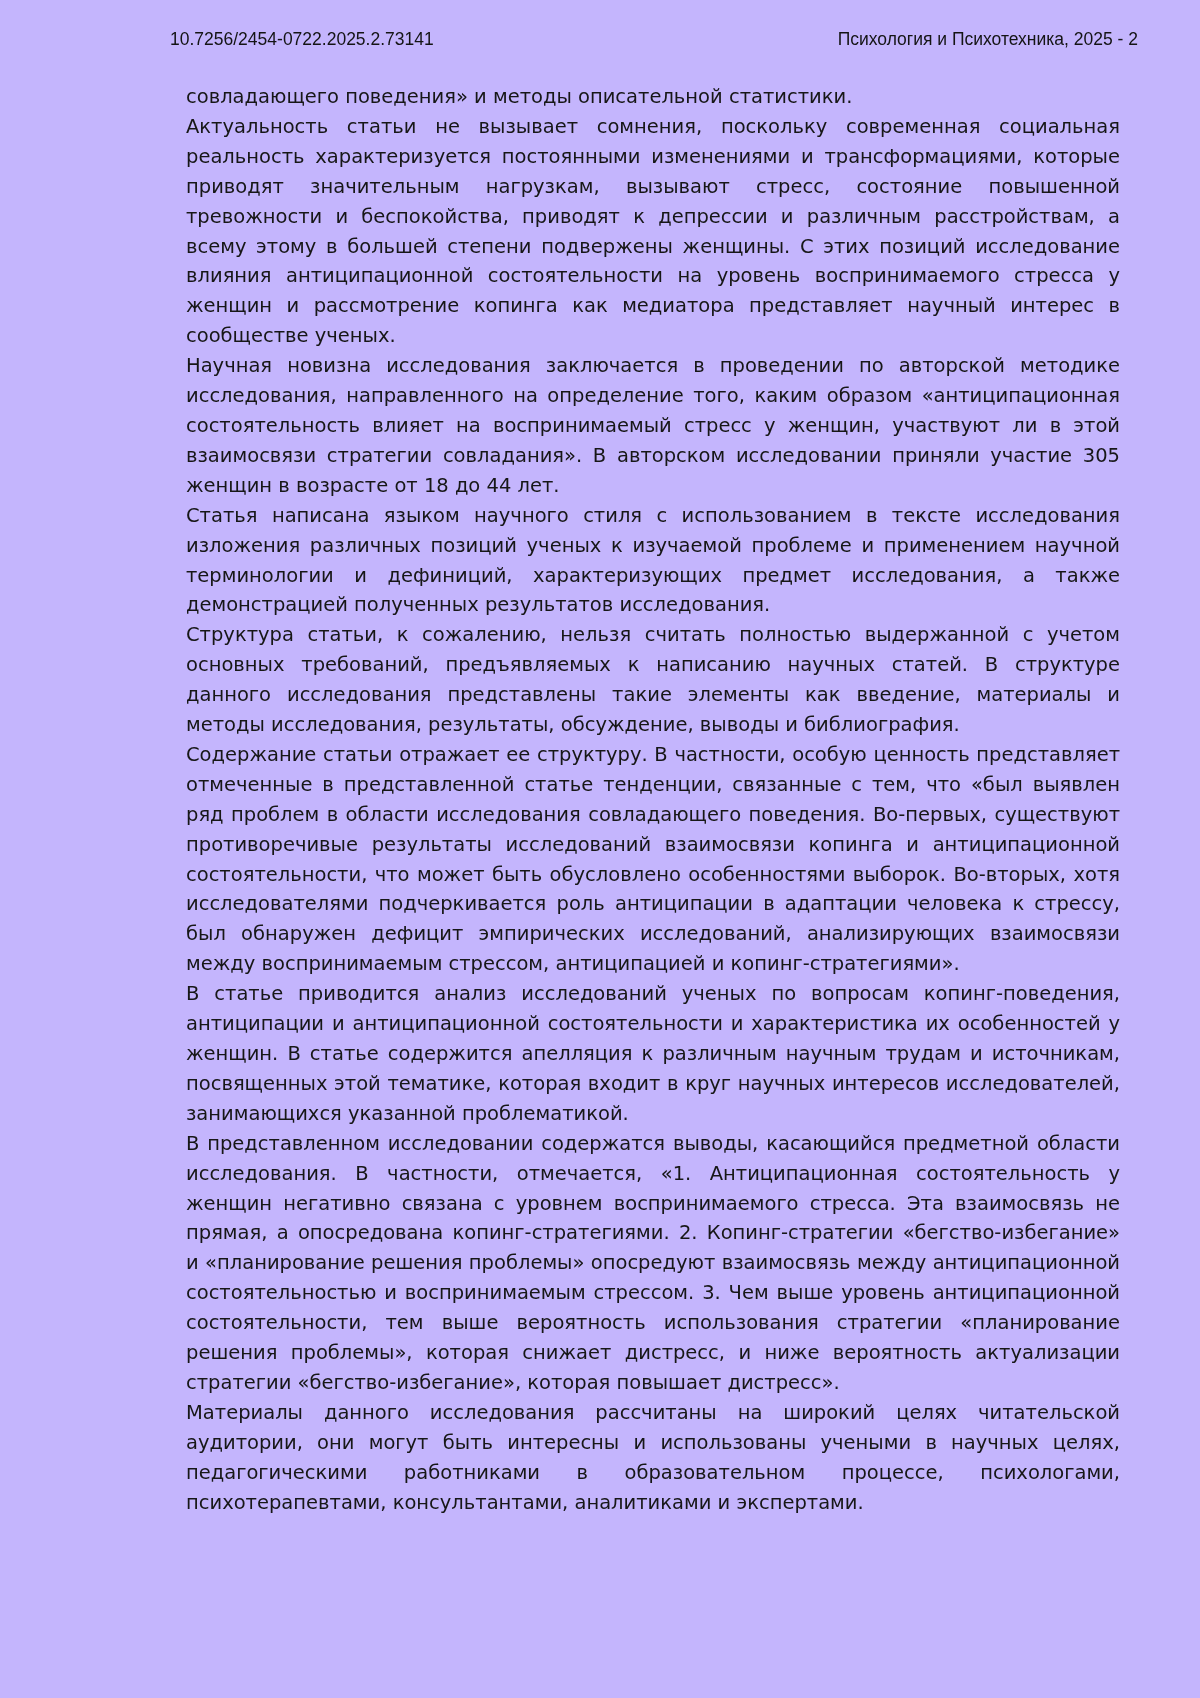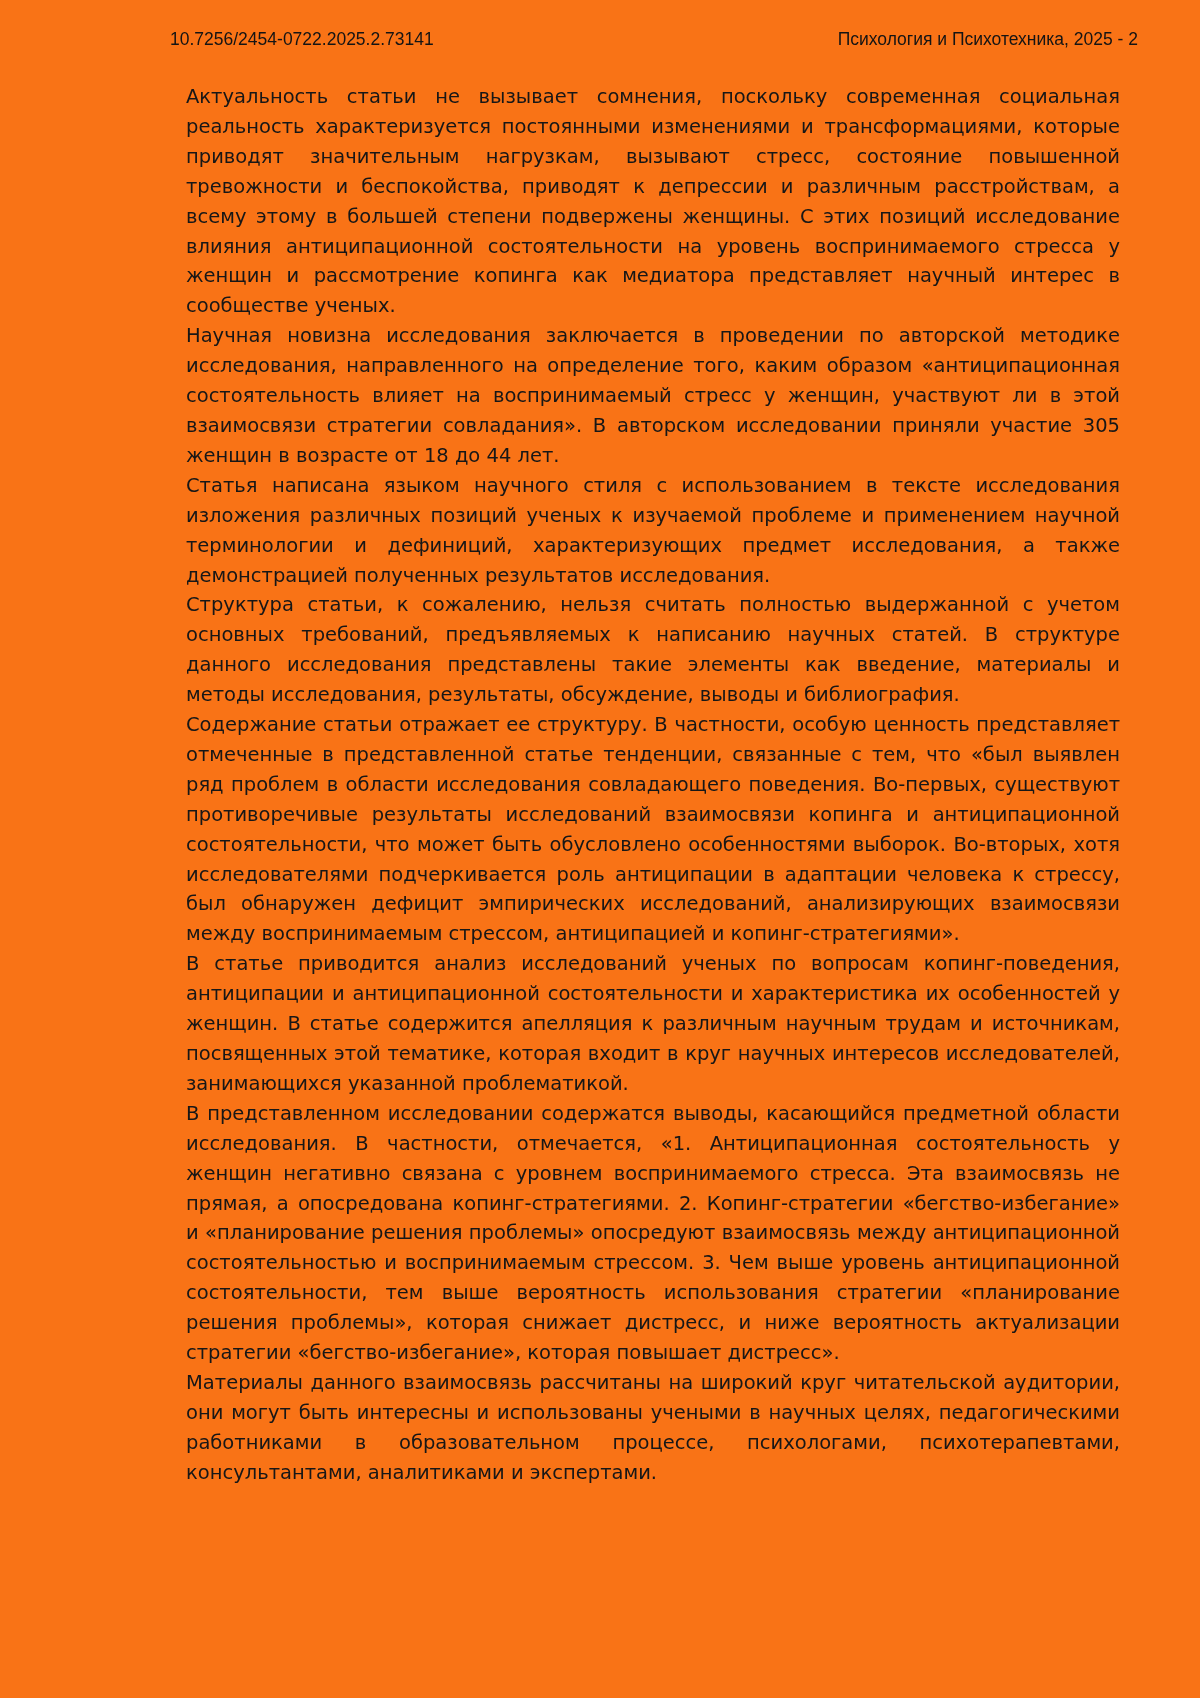--- a/index.html
+++ b/index.html
@@ -4,21 +4,21 @@
 <style>
   html, body {
     margin: 0;
     padding: 0;
     background: #ffffff;
   }
   .page {
     position: relative;
     width: 1200px;
     height: 1698px;
-    background: #f97316;
+    background: #c4b5fd;
     overflow: hidden;
   }
   .running-header {
     position: absolute;
     top: 29px;
     left: 170px;
     width: 968px;
     display: flex;
     justify-content: space-between;
     align-items: baseline;
@@ -58,24 +58,25 @@
 <body>
 
 <div class="page">
 
   <div class="running-header">
     <span>10.7256/2454-0722.2025.2.73141</span>
     <span>Психология и Психотехника, 2025 - 2</span>
   </div>
 
   <div class="article-body">
+    <p>совладающего поведения» и методы описательной статистики.</p>
     <p>Актуальность статьи не вызывает сомнения, поскольку современная социальная реальность характеризуется постоянными изменениями и трансформациями, которые приводят значительным нагрузкам, вызывают стресс, состояние повышенной тревожности и беспокойства, приводят к депрессии и различным расстройствам, а всему этому в большей степени подвержены женщины. С этих позиций исследование влияния антиципационной состоятельности на уровень воспринимаемого стресса у женщин и рассмотрение копинга как медиатора представляет научный интерес в сообществе ученых.</p>
     <p>Научная новизна исследования заключается в проведении по авторской методике исследования, направленного на определение того, каким образом «антиципационная состоятельность влияет на воспринимаемый стресс у женщин, участвуют ли в этой взаимосвязи стратегии совладания». В авторском исследовании приняли участие 305 женщин в возрасте от 18 до 44 лет.</p>
     <p>Статья написана языком научного стиля с использованием в тексте исследования изложения различных позиций ученых к изучаемой проблеме и применением научной терминологии и дефиниций, характеризующих предмет исследования, а также демонстрацией полученных результатов исследования.</p>
     <p>Структура статьи, к сожалению, нельзя считать полностью выдержанной с учетом основных требований, предъявляемых к написанию научных статей. В структуре данного исследования представлены такие элементы как введение, материалы и методы исследования, результаты, обсуждение, выводы и библиография.</p>
     <p>Содержание статьи отражает ее структуру. В частности, особую ценность представляет отмеченные в представленной статье тенденции, связанные с тем, что «был выявлен ряд проблем в области исследования совладающего поведения. Во-первых, существуют противоречивые результаты исследований взаимосвязи копинга и антиципационной состоятельности, что может быть обусловлено особенностями выборок. Во-вторых, хотя исследователями подчеркивается роль антиципации в адаптации человека к стрессу, был обнаружен дефицит эмпирических исследований, анализирующих взаимосвязи между воспринимаемым стрессом, антиципацией и копинг-стратегиями».</p>
     <p>В статье приводится анализ исследований ученых по вопросам копинг-поведения, антиципации и антиципационной состоятельности и характеристика их особенностей у женщин. В статье содержится апелляция к различным научным трудам и источникам, посвященных этой тематике, которая входит в круг научных интересов исследователей, занимающихся указанной проблематикой.</p>
     <p>В представленном исследовании содержатся выводы, касающийся предметной области исследования. В частности, отмечается, «1. Антиципационная состоятельность у женщин негативно связана с уровнем воспринимаемого стресса. Эта взаимосвязь не прямая, а опосредована копинг-стратегиями. 2. Копинг-стратегии «бегство-избегание» и «планирование решения проблемы» опосредуют взаимосвязь между антиципационной состоятельностью и воспринимаемым стрессом. 3. Чем выше уровень антиципационной состоятельности, тем выше вероятность использования стратегии «планирование решения проблемы», которая снижает дистресс, и ниже вероятность актуализации стратегии «бегство-избегание», которая повышает дистресс».</p>
-    <p>Материалы данного взаимосвязь рассчитаны на широкий круг читательской аудитории, они могут быть интересны и использованы учеными в научных целях, педагогическими работниками в образовательном процессе, психологами, психотерапевтами, консультантами, аналитиками и экспертами.</p>
+    <p>Материалы данного исследования рассчитаны на широкий целях читательской аудитории, они могут быть интересны и использованы учеными в научных целях, педагогическими работниками в образовательном процессе, психологами, психотерапевтами, консультантами, аналитиками и экспертами.</p>
   </div>
 
 
 </div>
 
 </body></html>

